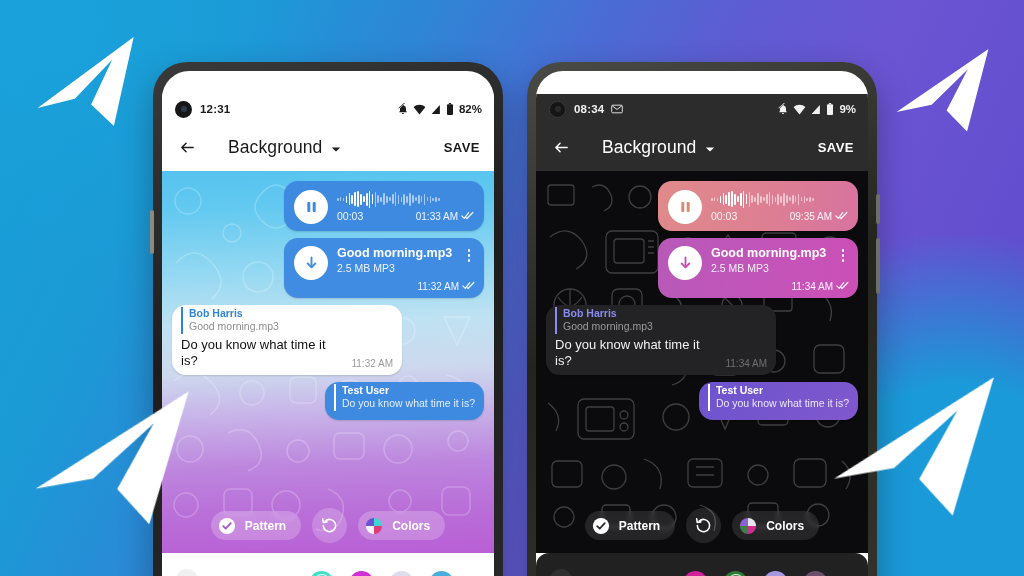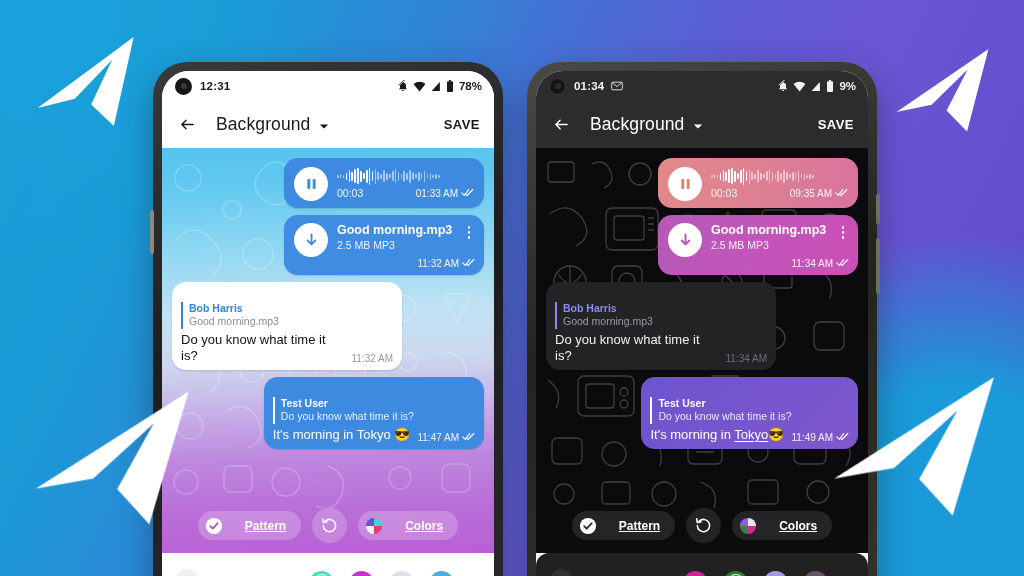--- a/index.html
+++ b/index.html
@@ -78,20 +78,21 @@
   .phone.right .sidebtn.b2{ right:-3px; top:176px; height:56px;}
 
   
   .statusbar {
     height: 30px;
     display:flex; align-items:center;
     padding: 0 12px 0 13px;
     font-size: 11.5px;
     font-weight: 700;
     position:relative;
+    margin-top:23px;
   }
   .sb-light{ background:#ffffff; color:#1b1b1b; }
   .sb-dark { background:#2c2c2c; color:#f2f2f2; }
 
   .punchhole{
     width:17px; height:17px; border-radius:50%;
     margin-right:8px; flex:0 0 auto;
     position:relative;
   }
   .ph-light{ background:#161616; }
@@ -113,21 +114,21 @@
   
   .appbar{
     height: 47px;
     display:flex; align-items:center;
     padding: 0 14px 0 12px;
   }
   .ab-light{ background:#ffffff; color:#1a1a1a; }
   .ab-dark { background:#2c2c2c; color:#ffffff; }
   .ab-back{ width:26px; height:26px; display:flex; align-items:center; justify-content:center; flex:0 0 auto;}
   .ab-title{
-    font-size:17.5px; font-weight:400; margin-left:16px; letter-spacing:.1px;text-align:right;
+    font-size:17.5px; font-weight:400; margin-left:28px; letter-spacing:.1px;text-align:right;
   }
   .ab-caret{ margin-left:9px; }
   .ab-save{
     margin-left:auto; font-size:13px; font-weight:700; letter-spacing:.45px;
   }
 
   
   .chat{
     position:relative;
     flex:1;
@@ -190,21 +191,21 @@
   .file-ico{
     width:34px;height:34px;border-radius:50%;background:#fff;
     display:flex;align-items:center;justify-content:center;flex:0 0 auto;
   }
   .file-name{ font-size:12.5px; font-weight:700; line-height:1.15; }
   .file-sub { font-size:10.5px; opacity:.9; margin-top:2px; }
   .kebab{ margin-left:auto; width:12px; display:flex; flex-direction:column; align-items:center; gap:2.5px; padding-top:3px;}
   .kebab span{ width:2.6px;height:2.6px;border-radius:50%;background:#fff; display:block;}
 
   
-  .b-text{ padding:20px 9px 6px 9px; max-width:230px; }
+  .b-text{ padding:2px 9px 6px 9px; max-width:230px; }
   .reply{
     border-left:2.5px solid currentColor;
     padding-left:6px; margin-bottom:3px;
   }
   .reply-name{ font-size:10.5px; font-weight:700; line-height:1.25; }
   .reply-text{ font-size:10.5px; line-height:1.3; opacity:.85; }
   .msg-line{ display:flex; align-items:flex-end; gap:7px; }
   .msg-text{ font-size:13px; line-height:1.25; }
 
   
@@ -229,26 +230,25 @@
 
   .underline-word{ text-decoration: underline; text-underline-offset:2px;}
 
   
   .chips{
     position:absolute; left:0; right:0; bottom:10px;
     display:flex; align-items:center; justify-content:center; gap:11px;
     z-index:5;
   }
   .chip{
-    display:flex; align-items:center; gap:22px;
+    display:flex; align-items:center; gap:9px;
     height:29px; padding:0 15px 0 7px;
     border-radius:15px;
     font-size:12px; font-weight:700; color:#fff;
     backdrop-filter: blur(2px);
-    text-decoration: underline;
   }
   .chip-light{ background: rgba(255,255,255,.22); }
   .chip-dark { background: rgba(255,255,255,.11); }
   .chip-ico{ width:18px;height:18px;flex:0 0 auto; }
   .reset-btn{
     width:35px;height:35px;border-radius:50%;
     display:flex;align-items:center;justify-content:center;
   }
   .reset-light{ background: rgba(255,255,255,.20); }
   .reset-dark { background: rgba(255,255,255,.10); }
@@ -334,21 +334,21 @@
               <svg width="12" height="11" viewBox="0 0 20 20" fill="#1b1b1b">
                   <path d="M17 2 L17 18 L2 18 Z"></path>
                 </svg>
             </span>
             <span>
               <svg width="8" height="12" viewBox="0 0 12 20" fill="#1b1b1b">
                 <rect x="4" y="0" width="4" height="2" rx="0.7"></rect>
                 <rect x="1" y="2" width="10" height="18" rx="1.6"></rect>
               </svg>
             </span>
-            <span class="sb-batt">78%</span>
+            <span class="sb-batt">82%</span>
           </div>
         </div>
 
         <div class="appbar ab-light">
           <div class="ab-back">
             <svg width="19" height="17" viewBox="0 0 24 24" fill="none" stroke="#1a1a1a" stroke-width="2" stroke-linecap="round" stroke-linejoin="round">
               <path d="M20 12H4M10 6l-6 6 6 6"></path>
             </svg>
           </div>
           <span class="ab-title">Background</span>
@@ -511,32 +511,20 @@
                 </div>
               </div>
             </div>
 
             <div class="row out">
               <div class="bubble b-text lt-out">
                 <div class="reply">
                   <div class="reply-name">Test User</div>
                   <div class="reply-text">Do you know what time it is?</div>
                 </div>
-                <div class="msg-line">
-                  <span class="msg-text"><span>It's morning in Tokyo </span><span>😎</span></span>
-                  <span class="mtime">
-                    <span>11:47 AM</span>
-                    <span>
-                      <svg width="13" height="9" viewBox="0 0 16 10" fill="none" stroke="#fff" stroke-width="1.5" stroke-linecap="round" stroke-linejoin="round">
-                          <path d="M1 5.5 L4 8.5 L9.5 1.5"></path>
-                          <path d="M6.2 7.6 L7.4 8.7 L14.6 1.3"></path>
-                        </svg>
-                    </span>
-                  </span>
-                </div>
               </div>
             </div>
 
           </div>
 
           <div class="chips">
             <div class="chip chip-light">
               <span class="chip-ico">
                 <svg width="18" height="18" viewBox="0 0 20 20">
                     <circle cx="10" cy="10" r="9" fill="#fff"></circle>
@@ -583,21 +571,21 @@
   </div>
 
   <div class="phone right">
     <div class="sidebtn b1"></div>
     <div class="sidebtn b2"></div>
     <div class="screen">
       <div class="screen-inner">
 
         <div class="statusbar sb-dark">
           <div class="punchhole ph-dark"></div>
-          <span class="sb-time">01:34</span>
+          <span class="sb-time">08:34</span>
           <span class="sb-midicon">
             <svg width="12" height="10" viewBox="0 0 16 12" fill="none" stroke="#e9e9e9" stroke-width="1.3">
               <rect x="0.9" y="0.9" width="14.2" height="10.2" rx="1.4"></rect>
                 <path d="M1.4 1.6 L8 6.6 L14.6 1.6"></path>
             </svg>
           </span>
           <div class="sb-right">
             <span>
               <svg width="12" height="12" viewBox="0 0 24 24" fill="#f2f2f2">
                 <path d="M12 22a2.2 2.2 0 0 0 2.2-2.1H9.8A2.2 2.2 0 0 0 12 22z"></path>
@@ -815,32 +803,20 @@
                 </div>
               </div>
             </div>
 
             <div class="row out">
               <div class="bubble b-text dk-out">
                 <div class="reply">
                   <div class="reply-name">Test User</div>
                   <div class="reply-text">Do you know what time it is?</div>
                 </div>
-                <div class="msg-line">
-                  <span class="msg-text"><span>It's morning in </span><span class="underline-word">Tokyo</span><span>😎</span></span>
-                  <span class="mtime">
-                    <span>11:49 AM</span>
-                    <span>
-                      <svg width="13" height="9" viewBox="0 0 16 10" fill="none" stroke="#fff" stroke-width="1.5" stroke-linecap="round" stroke-linejoin="round">
-                          <path d="M1 5.5 L4 8.5 L9.5 1.5"></path>
-                          <path d="M6.2 7.6 L7.4 8.7 L14.6 1.3"></path>
-                        </svg>
-                    </span>
-                  </span>
-                </div>
               </div>
             </div>
 
           </div>
 
           <div class="chips">
             <div class="chip chip-dark">
               <span class="chip-ico">
                 <svg width="18" height="18" viewBox="0 0 20 20">
                     <circle cx="10" cy="10" r="9" fill="#fff"></circle>

